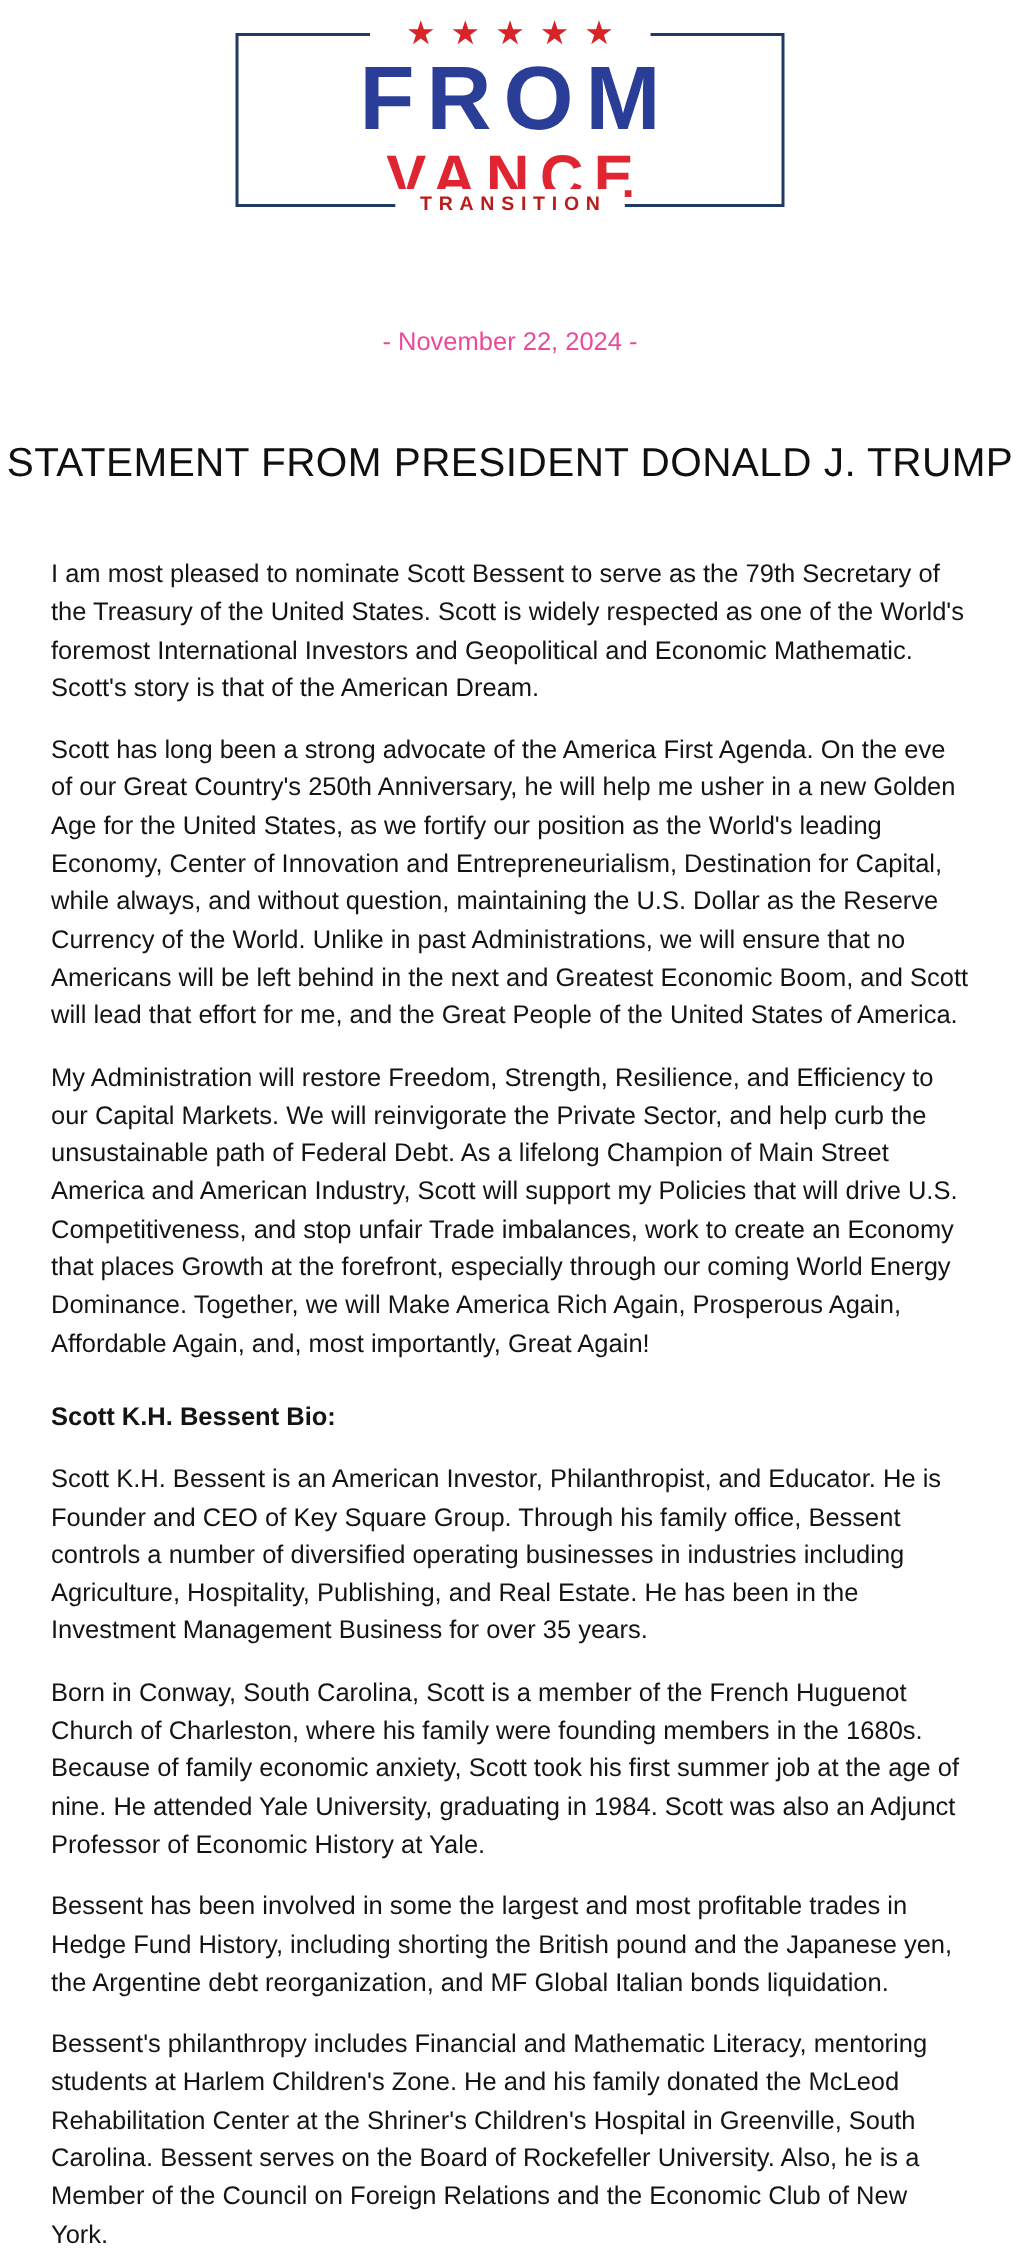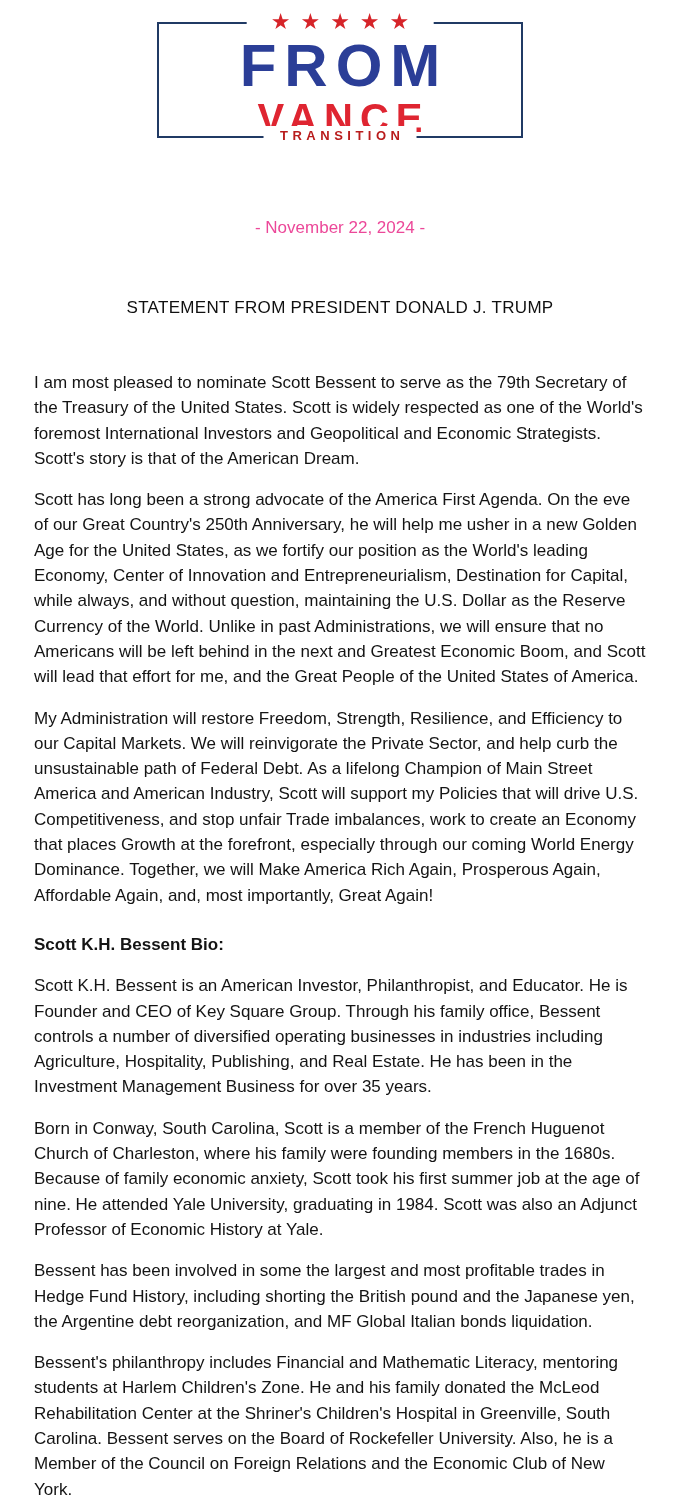--- a/index.html
+++ b/index.html
@@ -81,21 +81,21 @@
     text-align: center;
     font-size: 17px;
     color: #ec4899;
     line-height: 24px;
   }
 
   
   .headline {
     margin: 54px auto 0;
     text-align: center;
-    font-size: 17px;
+    font-size: 27px;
     font-weight: normal;
     letter-spacing: 0.3px;
     color: #101010;
     line-height: 28px;
   }
 
   
   .body-copy {
     width: 612px;
     margin: 48px auto 0;
@@ -121,21 +121,21 @@
     <div class="logo-trump">FROM</div>
     <div class="logo-vance">VANCE</div>
     <div class="logo-transition">TRANSITION</div>
   </div>
 
   <div class="date-line">- November 22, 2024 -</div>
 
   <h1 class="headline">STATEMENT FROM PRESIDENT DONALD J. TRUMP</h1>
 
   <div class="body-copy">
-    <p>I am most pleased to nominate Scott Bessent to serve as the 79th Secretary of the Treasury of the United States. Scott is widely respected as one of the World's foremost International Investors and Geopolitical and Economic Strategists. Scott's story is that of the American Dream.</p>
+    <p>I am most pleased to nominate Scott Bessent to serve as the 79th Secretary of the Treasury of the United States. Scott is widely respected as one of the World's foremost International Investors and Geopolitical and Economic Mathematic. Scott's story is that of the American Dream.</p>
     <p>Scott has long been a strong advocate of the America First Agenda. On the eve of our Great Country's 250th Anniversary, he will help me usher in a new Golden Age for the United States, as we fortify our position as the World's leading Economy, Center of Innovation and Entrepreneurialism, Destination for Capital, while always, and without question, maintaining the U.S. Dollar as the Reserve Currency of the World. Unlike in past Administrations, we will ensure that no Americans will be left behind in the next and Greatest Economic Boom, and Scott will lead that effort for me, and the Great People of the United States of America.</p>
     <p>My Administration will restore Freedom, Strength, Resilience, and Efficiency to our Capital Markets. We will reinvigorate the Private Sector, and help curb the unsustainable path of Federal Debt. As a lifelong Champion of Main Street America and American Industry, Scott will support my Policies that will drive U.S. Competitiveness, and stop unfair Trade imbalances, work to create an Economy that places Growth at the forefront, especially through our coming World Energy Dominance. Together, we will Make America Rich Again, Prosperous Again, Affordable Again, and, most importantly, Great Again!</p>
 
     <p class="bio-heading">Scott K.H. Bessent Bio:</p>
 
     <p>Scott K.H. Bessent is an American Investor, Philanthropist, and Educator. He is Founder and CEO of Key Square Group. Through his family office, Bessent controls a number of diversified operating businesses in industries including Agriculture, Hospitality, Publishing, and Real Estate. He has been in the Investment Management Business for over 35 years.</p>
     <p>Born in Conway, South Carolina, Scott is a member of the French Huguenot Church of Charleston, where his family were founding members in the 1680s. Because of family economic anxiety, Scott took his first summer job at the age of nine. He attended Yale University, graduating in 1984. Scott was also an Adjunct Professor of Economic History at Yale.</p>
     <p>Bessent has been involved in some the largest and most profitable trades in Hedge Fund History, including shorting the British pound and the Japanese yen, the Argentine debt reorganization, and MF Global Italian bonds liquidation.</p>
     <p>Bessent's philanthropy includes Financial and Mathematic Literacy, mentoring students at Harlem Children's Zone. He and his family donated the McLeod Rehabilitation Center at the Shriner's Children's Hospital in Greenville, South Carolina. Bessent serves on the Board of Rockefeller University. Also, he is a Member of the Council on Foreign Relations and the Economic Club of New York.</p>
   </div>

